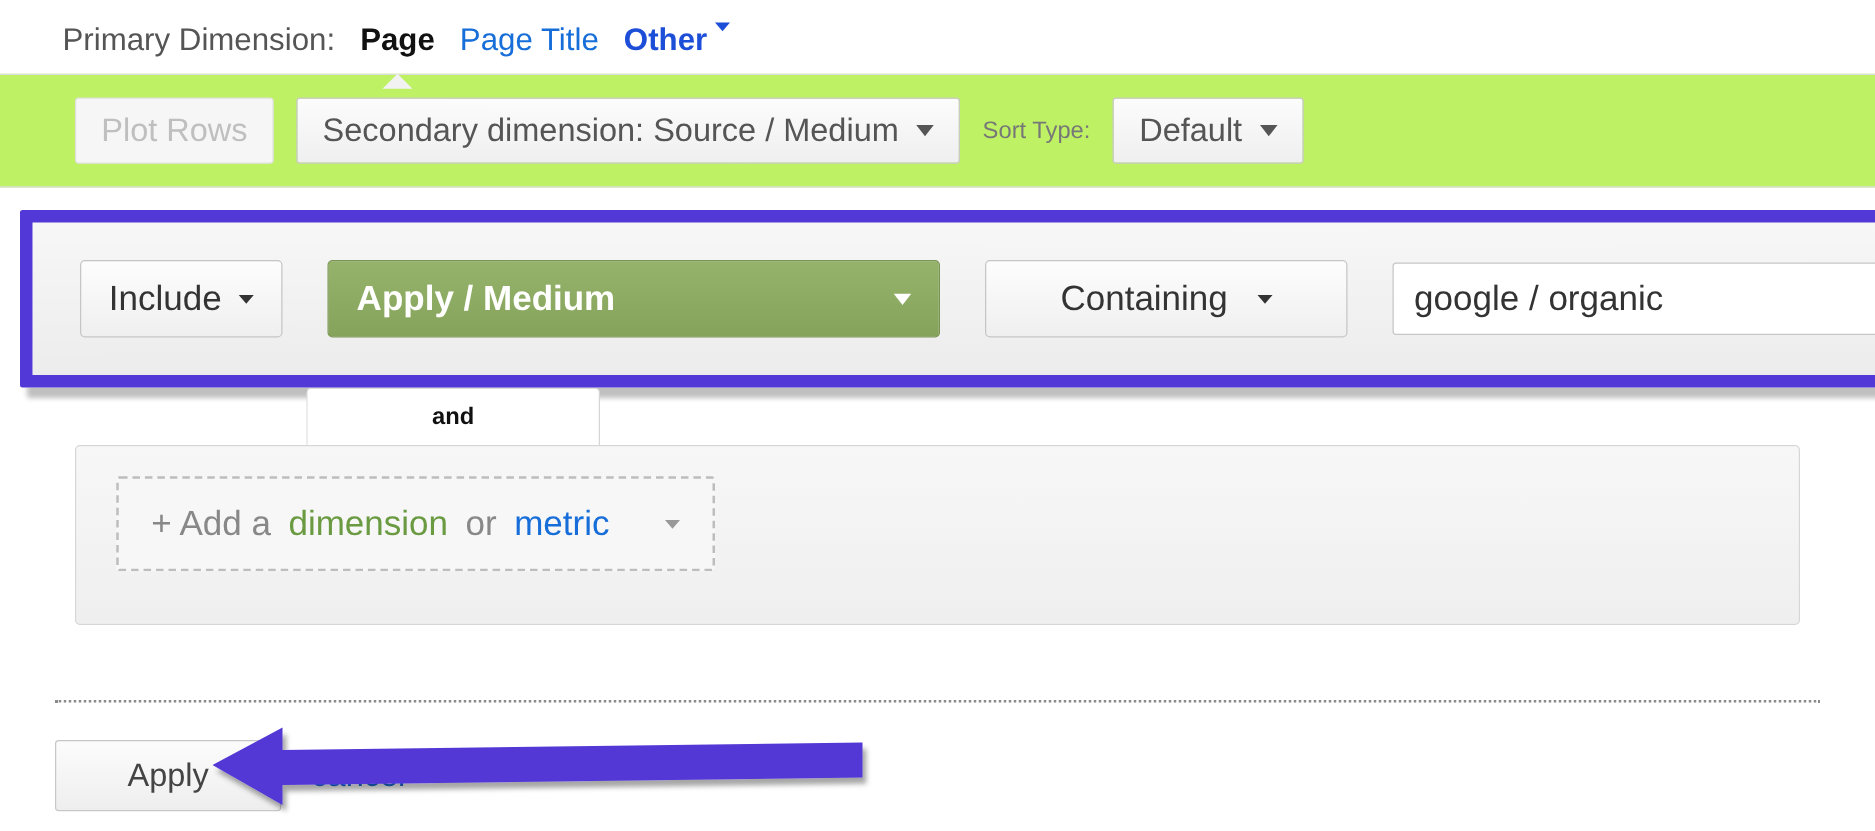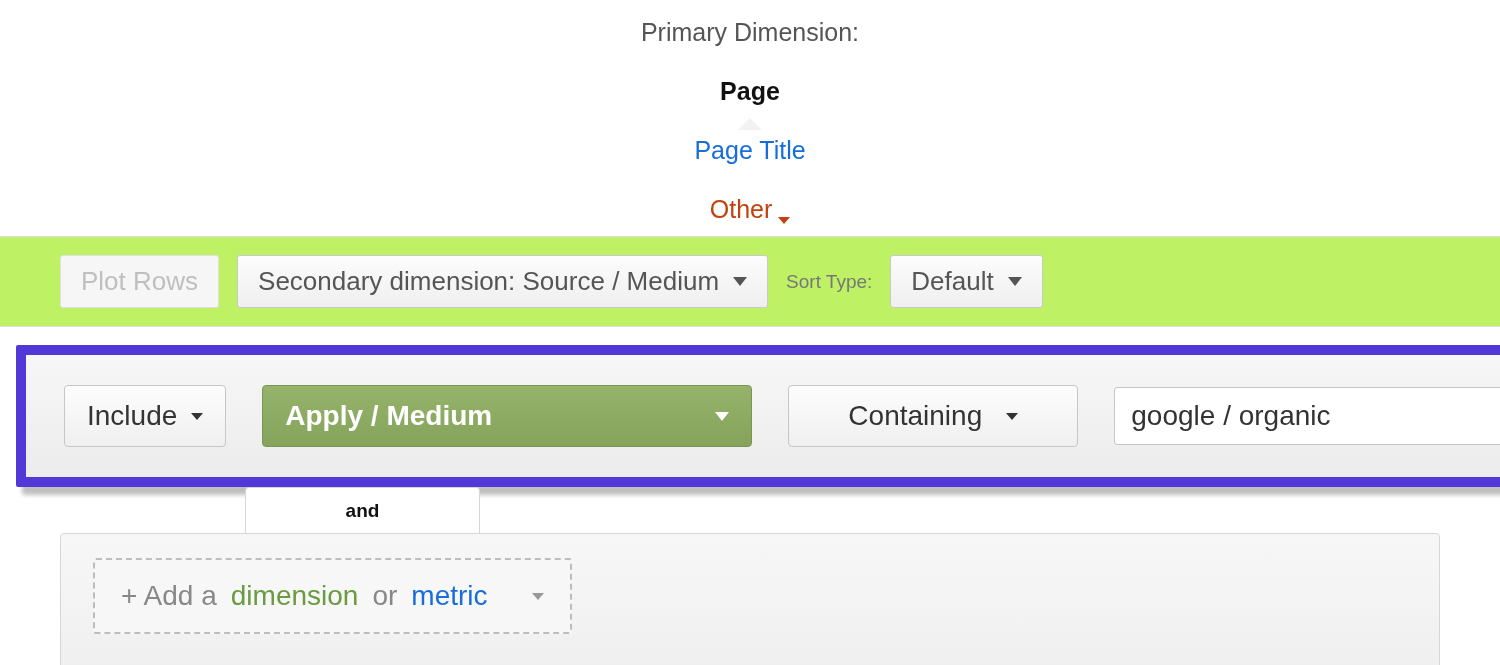--- a/index.html
+++ b/index.html
@@ -12,45 +12,44 @@
     width: 1500px;
   }
   .root {
     width: 1500px;
     padding-top: 10px;
   }
   
   .dim-row {
     display: flex;
     align-items: center;
-    gap: 30px;
+    gap: 20px;
     padding: 8px 50px 12px 50px;
     font-size: 25px;
     color: #666;
-    flex-direction: column;
   }
   .dim-label { color: #555; }
   .dim-page {
     position: relative;
     color: #111;
     font-weight: 700;
   }
   .dim-page::after {
     content: "";
     position: absolute;
     left: 50%;
     transform: translateX(-50%);
     bottom: -24px;
     width: 0; height: 0;
     border-left: 12px solid transparent;
     border-right: 12px solid transparent;
     border-bottom: 12px solid #f2f2f2;
   }
   .dim-link { color: #176ED9; cursor: pointer; }
-  .dim-other { color: #c2410c; display: flex; align-items: flex-end; gap: 6px; cursor: pointer; }
+  .dim-other { color: #1d4ed8; display: flex; align-items: flex-start; gap: 6px; cursor: pointer; font-weight: bold; }
 
   
   .toolbar {
     display: flex;
     align-items: center;
     gap: 18px;
     padding: 18px 60px;
     background: #bef264;
     border-top: 1px solid #dcdcdc;
     border-bottom: 1px solid #dcdcdc;
@@ -189,21 +188,21 @@
     padding: 8px 44px 40px 44px;
     display: flex;
     align-items: center;
     gap: 24px;
     font-size: 26px;
   }
   .apply-btn {
     background: linear-gradient(#fcfcfc, #eeeeee);
     border: 1px solid #c7c7c7;
     border-radius: 3px;
-    padding: 12px 40px;
+    padding: 12px 57px;
     font-size: 26px;
     color: #444;
     cursor: pointer;
     text-align: center;
   }
   .cancel-link { color: #176ED9; cursor: pointer; }
 
   
   .arrow-svg {
     position: absolute;

